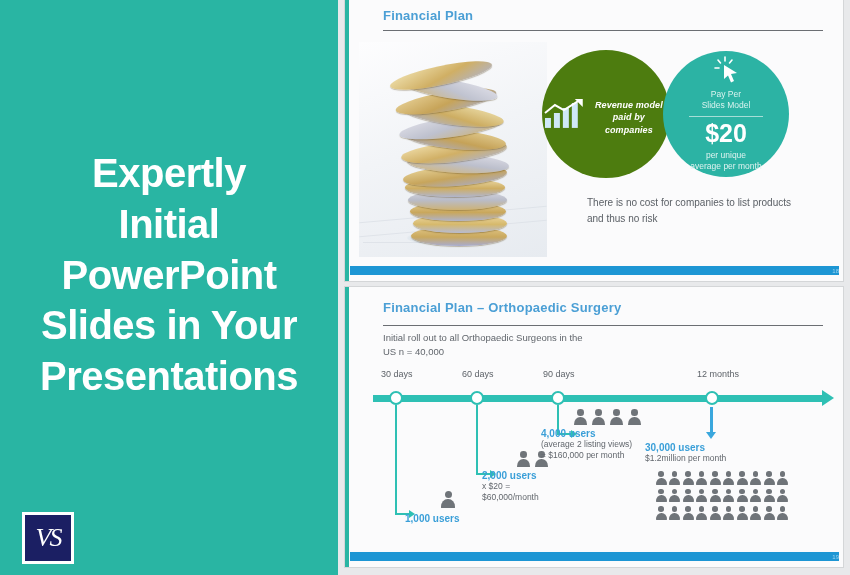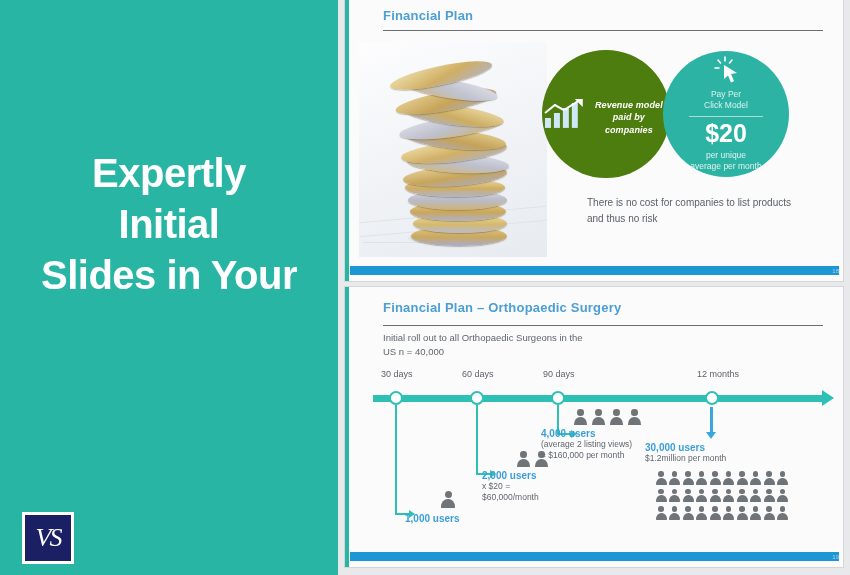--- a/index.html
+++ b/index.html
@@ -166,21 +166,23 @@
 </style>
 </head>
 <body>
 
 <div class="canvas">
 
   <div class="left-panel">
     <div class="headline">
       <div>Expertly</div>
       <div>Initial</div>
+      <div>PowerPoint</div>
       <div>Slides in Your</div>
+      <div>Presentations</div>
     </div>
     <div class="logo-box">
       <span class="logo-vs">VS</span>
     </div>
   </div>
 
   <div class="slides">
 
     <div class="slide slide-1">
       <div class="slide-title">Financial Plan</div>
@@ -227,21 +229,21 @@
           <g stroke="#ffffff" stroke-width="1.6" stroke-linecap="round">
             <line x1="13" y1="1" x2="13" y2="5"></line>
             <line x1="6" y1="4" x2="8.5" y2="7"></line>
             <line x1="20" y1="4" x2="17.5" y2="7"></line>
             <line x1="3" y1="12" x2="7" y2="12"></line>
           </g>
           <polygon points="12,9 25,17 19,18 22,25 19,26.5 16,19.5 12,23" fill="#ffffff"></polygon>
         </svg>
         <div class="circle-label-light">
           <span>Pay Per</span><br>
-          <span>Click Model</span>
+          <span>Slides Model</span>
         </div>
         <div class="teal-divider"></div>
         <div class="price">$20</div>
         <div class="price-sub">
           <span>per unique</span><br>
           <span>average per month</span>
         </div>
       </div>
 
       <div class="body-note">There is no cost for companies to list products and thus no risk</div>

